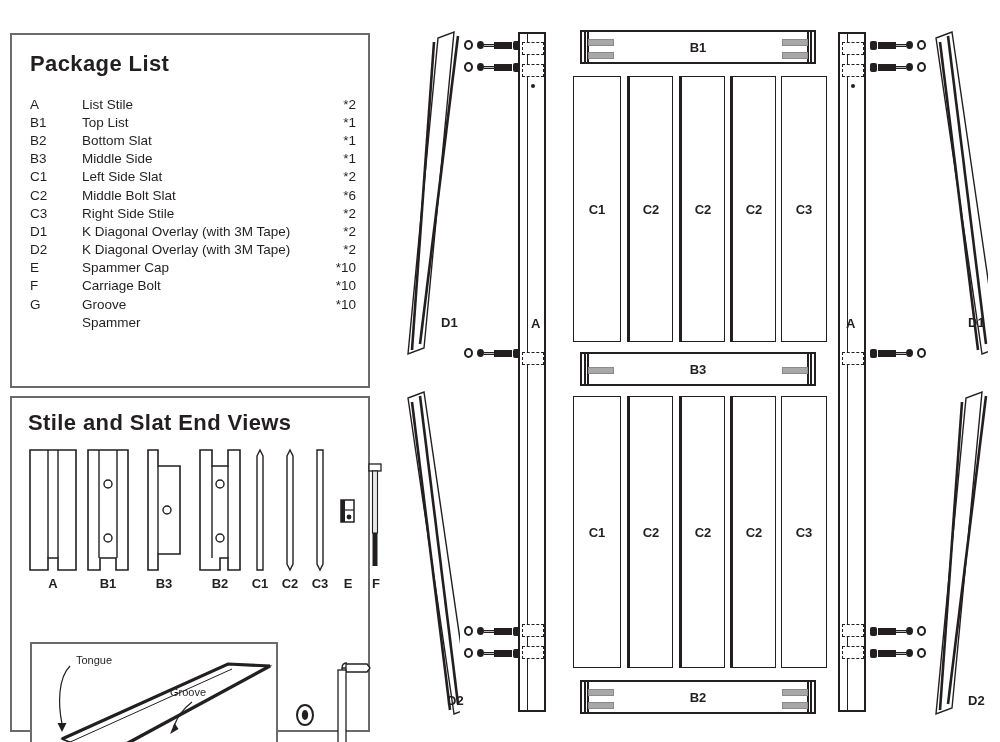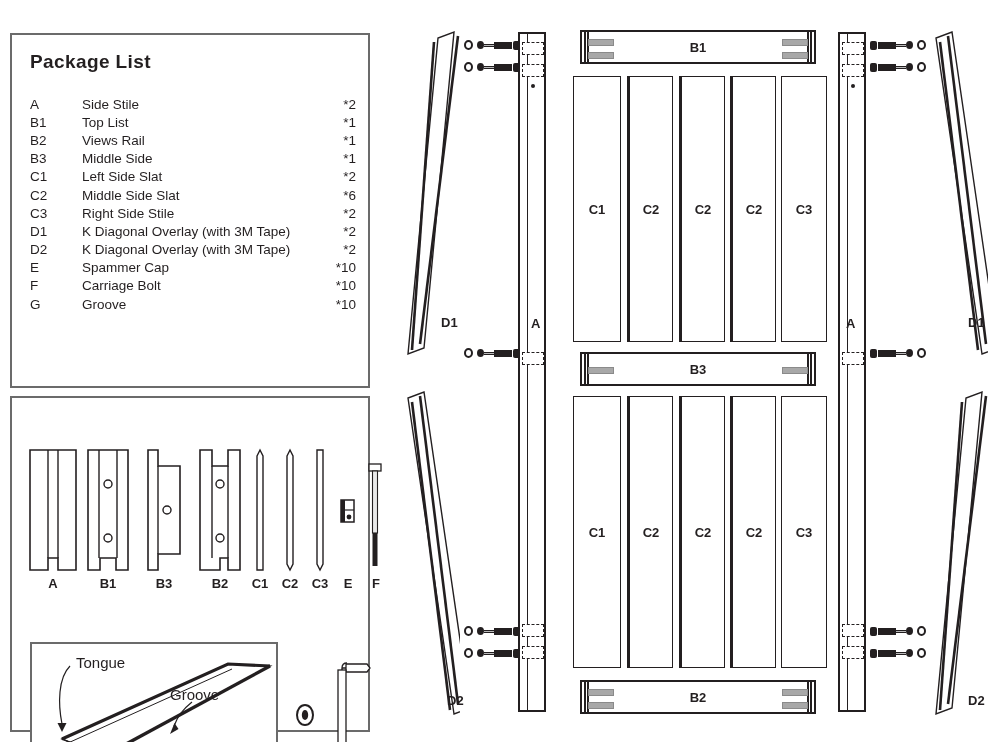--- a/index.html
+++ b/index.html
@@ -3,39 +3,39 @@
 <meta charset="utf-8">
 <style>
   html,body{margin:0;padding:0;background:#fff;}
   body{width:1000px;height:742px;position:relative;overflow:hidden;
        font-family:"Liberation Sans",sans-serif;color:#231f20;}
 
   .panel{position:absolute;border:2px solid #6b6b6b;background:#fff;box-sizing:border-box;}
 
   
   #package-panel{left:10px;top:33px;width:360px;height:355px;}
-  .panel-title{font-size:19px;font-weight:bold;letter-spacing:.4px;}
+  .panel-title{font-size:22px;font-weight:bold;letter-spacing:.4px;}
   #package-panel .panel-title{position:absolute;left:18px;top:16px;}
   #pkg-table{position:absolute;left:18px;top:60px;width:326px;border-collapse:collapse;}
   #pkg-table td{font-size:13.5px;padding:1.6px 0;white-space:nowrap;vertical-align:top;}
   td.pk-code{width:52px;font-weight:500;}
   td.pk-name{width:230px;}
   td.pk-qty{text-align:right;width:44px;}
 
   
   #endview-panel{left:10px;top:396px;width:360px;height:336px;}
   #endview-panel .panel-title{position:absolute;left:16px;top:12px;}
   #ev-row{position:absolute;left:16px;top:48px;width:330px;height:128px;}
   .ev{position:absolute;bottom:0;}
   .ev-lbl{position:absolute;top:130px;font-size:13px;font-weight:bold;text-align:center;width:30px;}
 
   
   #tg-panel{position:absolute;left:18px;top:244px;width:248px;height:130px;
             border:2px solid #6b6b6b;box-sizing:border-box;background:#fff;}
-  .note{position:absolute;font-size:15px;}
+  .note{position:absolute;font-size:11px;}
 
   
   .lbl{position:absolute;font-size:13px;font-weight:bold;color:#231f20;}
   .rail{position:absolute;border:2px solid #231f20;background:#fff;box-sizing:border-box;}
   .rail-cap{position:absolute;top:0;bottom:0;width:5px;background:#fff;border-left:2px solid #231f20;border-right:2px solid #231f20;box-sizing:border-box;}
   .rail-lbl{position:absolute;left:0;right:0;top:50%;transform:translateY(-50%);
             text-align:center;font-size:13px;font-weight:bold;}
   .tab{position:absolute;height:7px;width:26px;background:#a8a8a8;border:1px solid #8a8a8a;box-sizing:border-box;}
 
   .slat{position:absolute;background:#fff;border:1.5px solid #231f20;box-sizing:border-box;}
@@ -57,46 +57,46 @@
 </style>
 </head>
 <body>
 
 <div class="panel" id="package-panel">
   <div class="panel-title">Package List</div>
   <table id="pkg-table">
       <tbody>
         <tr>
           <td class="pk-code">A</td>
-          <td class="pk-name">Side Stile</td>
+          <td class="pk-name">List Stile</td>
           <td class="pk-qty">*2</td>
         </tr>
         <tr>
           <td class="pk-code">B1</td>
           <td class="pk-name">Top List</td>
           <td class="pk-qty">*1</td>
         </tr>
         <tr>
           <td class="pk-code">B2</td>
-          <td class="pk-name">Views Rail</td>
+          <td class="pk-name">Bottom Slat</td>
           <td class="pk-qty">*1</td>
         </tr>
         <tr>
           <td class="pk-code">B3</td>
           <td class="pk-name">Middle Side</td>
           <td class="pk-qty">*1</td>
         </tr>
         <tr>
           <td class="pk-code">C1</td>
           <td class="pk-name">Left Side Slat</td>
           <td class="pk-qty">*2</td>
         </tr>
         <tr>
           <td class="pk-code">C2</td>
-          <td class="pk-name">Middle Side Slat</td>
+          <td class="pk-name">Middle Bolt Slat</td>
           <td class="pk-qty">*6</td>
         </tr>
         <tr>
           <td class="pk-code">C3</td>
           <td class="pk-name">Right Side Stile</td>
           <td class="pk-qty">*2</td>
         </tr>
         <tr>
           <td class="pk-code">D1</td>
           <td class="pk-name">K Diagonal Overlay (with 3M Tape)</td>
@@ -115,25 +115,31 @@
         <tr>
           <td class="pk-code">F</td>
           <td class="pk-name">Carriage Bolt</td>
           <td class="pk-qty">*10</td>
         </tr>
         <tr>
           <td class="pk-code">G</td>
           <td class="pk-name">Groove</td>
           <td class="pk-qty">*10</td>
         </tr>
+        <tr>
+          <td class="pk-code"></td>
+          <td class="pk-name">Spammer</td>
+          <td class="pk-qty"></td>
+        </tr>
       </tbody>
     </table>
 </div>
 
 <div class="panel" id="endview-panel">
+  <div class="panel-title">Stile and Slat End Views</div>
 
   <div id="ev-row">
 
     <svg class="ev" style="left:0px;" width="50" height="128" viewBox="0 0 50 128">
       <path d="M2,4 H48 V124 H30 V112 H20 V124 H2 Z" fill="#fff" stroke="#231f20" stroke-width="1.6"></path>
       <line x1="20" y1="4" x2="20" y2="112" stroke="#231f20" stroke-width="1.4"></line>
       <line x1="30" y1="4" x2="30" y2="112" stroke="#231f20" stroke-width="1.4"></line>
     </svg>
     <div class="ev-lbl" style="left:10px;">A</div>
 

